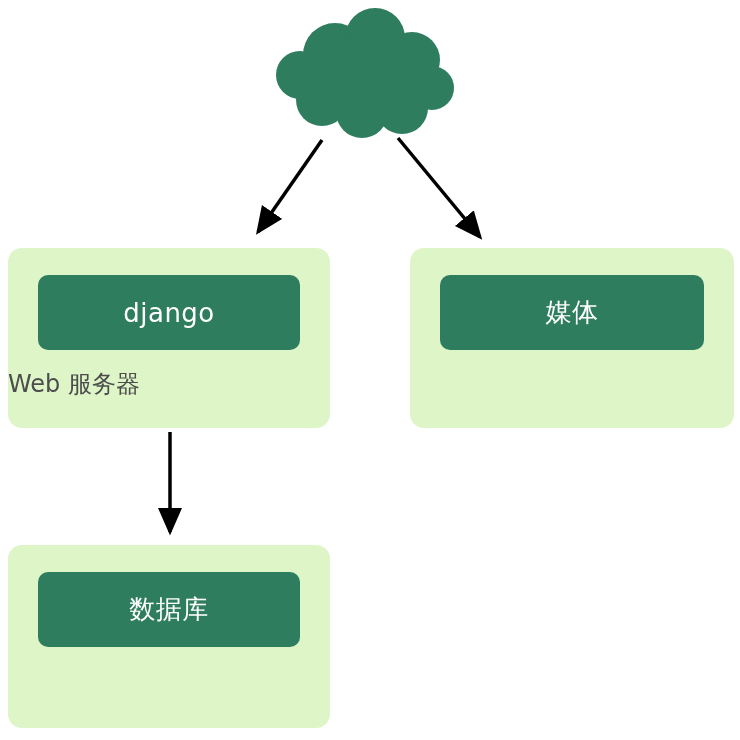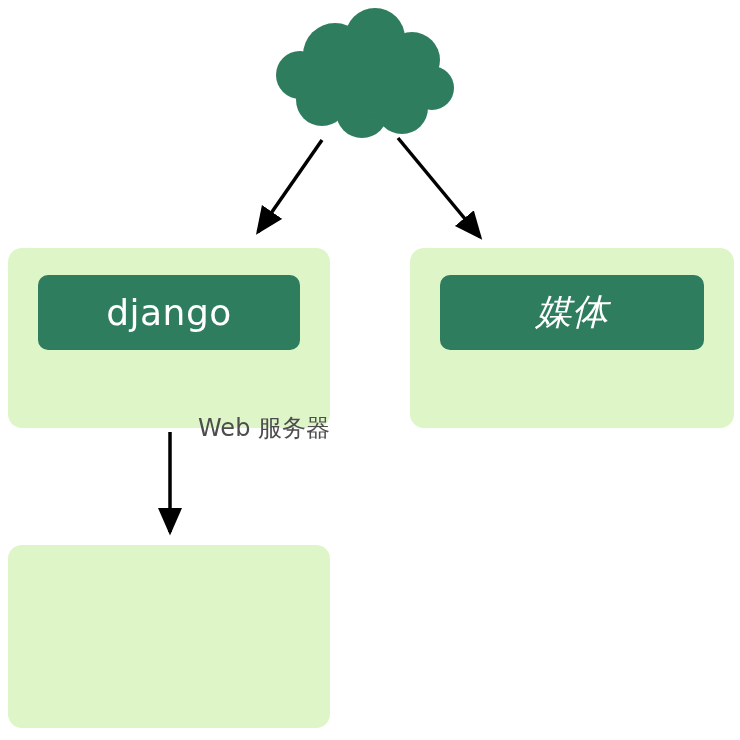--- a/index.html
+++ b/index.html
@@ -25,42 +25,41 @@
     stroke-width: 3.5;
     fill: none;
   }
   .arrow-head { fill: var(--arrow, #000000); }
   .node {
     position: absolute;
     background: var(--light-green, #def5c8);
     border-radius: 14px;
   }
   .node-web      { left: 8px;   top: 248px; width: 322px; height: 180px; }
-  .node-media    { left: 410px; top: 248px; width: 324px; height: 180px; font-style: italic; }
+  .node-media    { left: 410px; top: 248px; width: 324px; height: 180px; }
   .node-database { left: 8px;   top: 545px; width: 322px; height: 183px; }
   .inner-box {
     position: absolute;
     left: 30px; right: 30px; top: 27px;
     height: 75px;
     background: var(--dark-green, #2e7d5e);
     border-radius: 10px;
     display: flex;
     align-items: center;
     justify-content: center;
     color: var(--box-text, #ffffff);
-    font-size: 36px;
+    font-size: 26px;
     letter-spacing: 0.5px;
   }
   .caption {
     position: absolute;
     left: 0; right: 0; top: 120px;
-    text-align: right;
+    text-align: left;
     color: var(--caption-text, #4d4d4d);
     font-size: 24px;
-    margin-top: 44px;
   }
 </style>
 </head>
 <body>
 
 <div class="stage">
 
   <svg class="overlay" viewBox="0 0 740 740" xmlns="http://www.w3.org/2000/svg">
     <defs>
       <marker id="ah" markerWidth="9" markerHeight="8" refX="7" refY="3.5" orient="auto">
@@ -92,15 +91,18 @@
     <div class="caption">Web 服务器</div>
   </div>
 
   <div class="node node-media">
     <div class="inner-box">
       <span>媒体</span>
     </div>
   </div>
 
   <div class="node node-database">
+    <div class="inner-box">
+      <span>数据库</span>
+    </div>
   </div>
 
 </div>
 
 </body></html>

